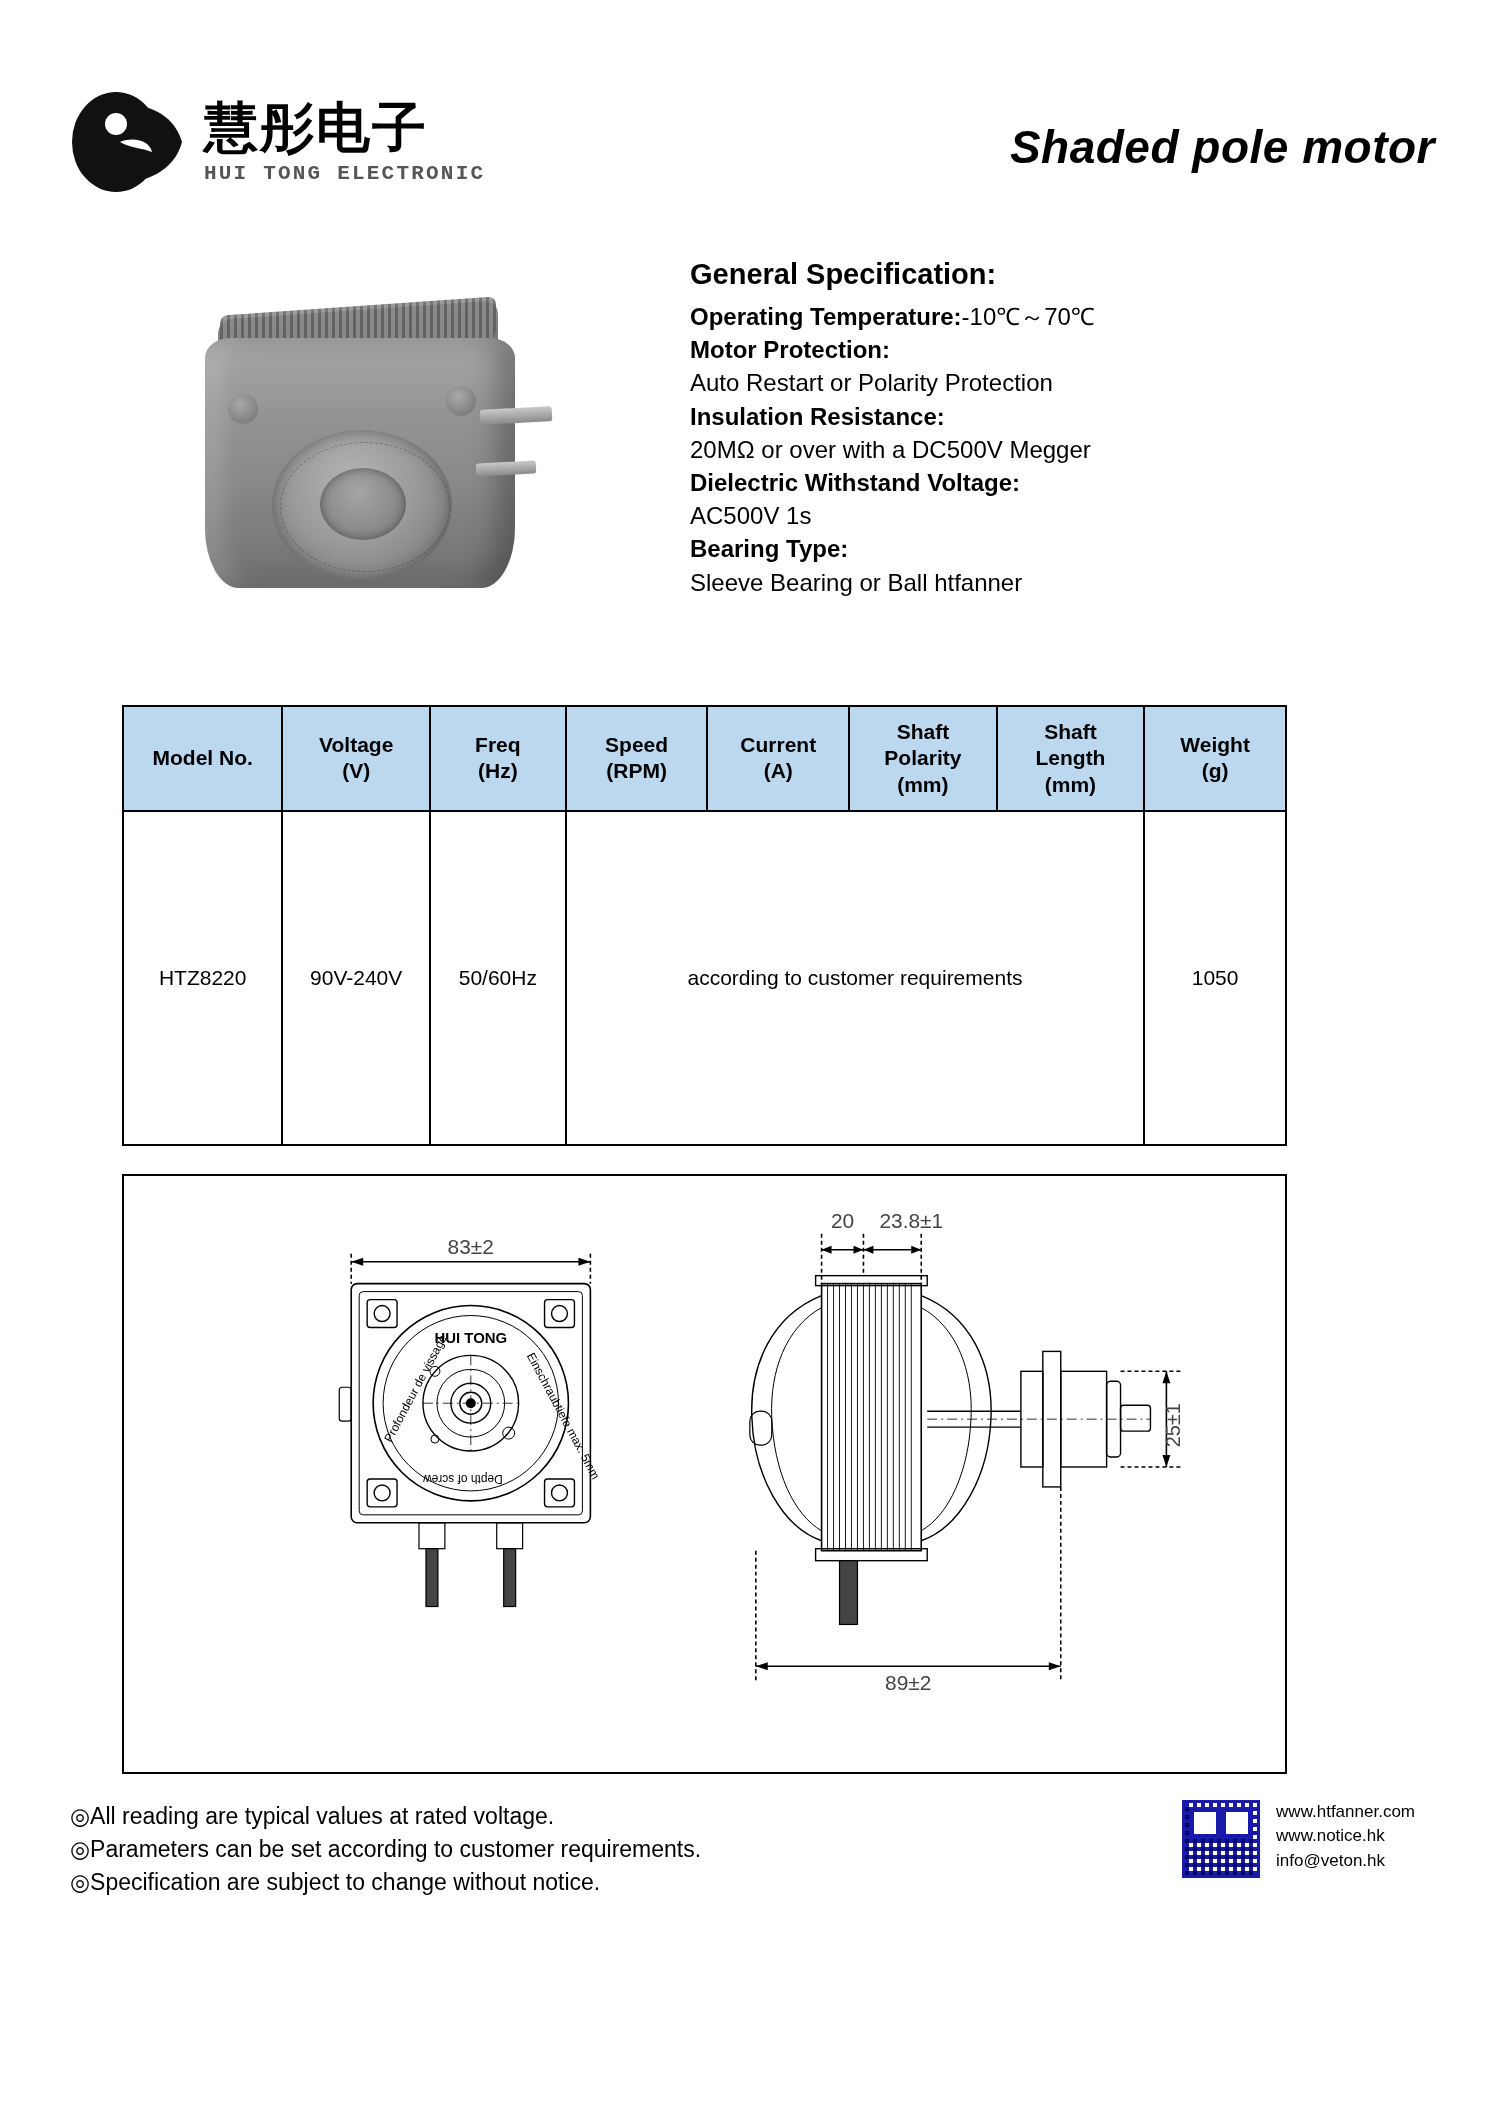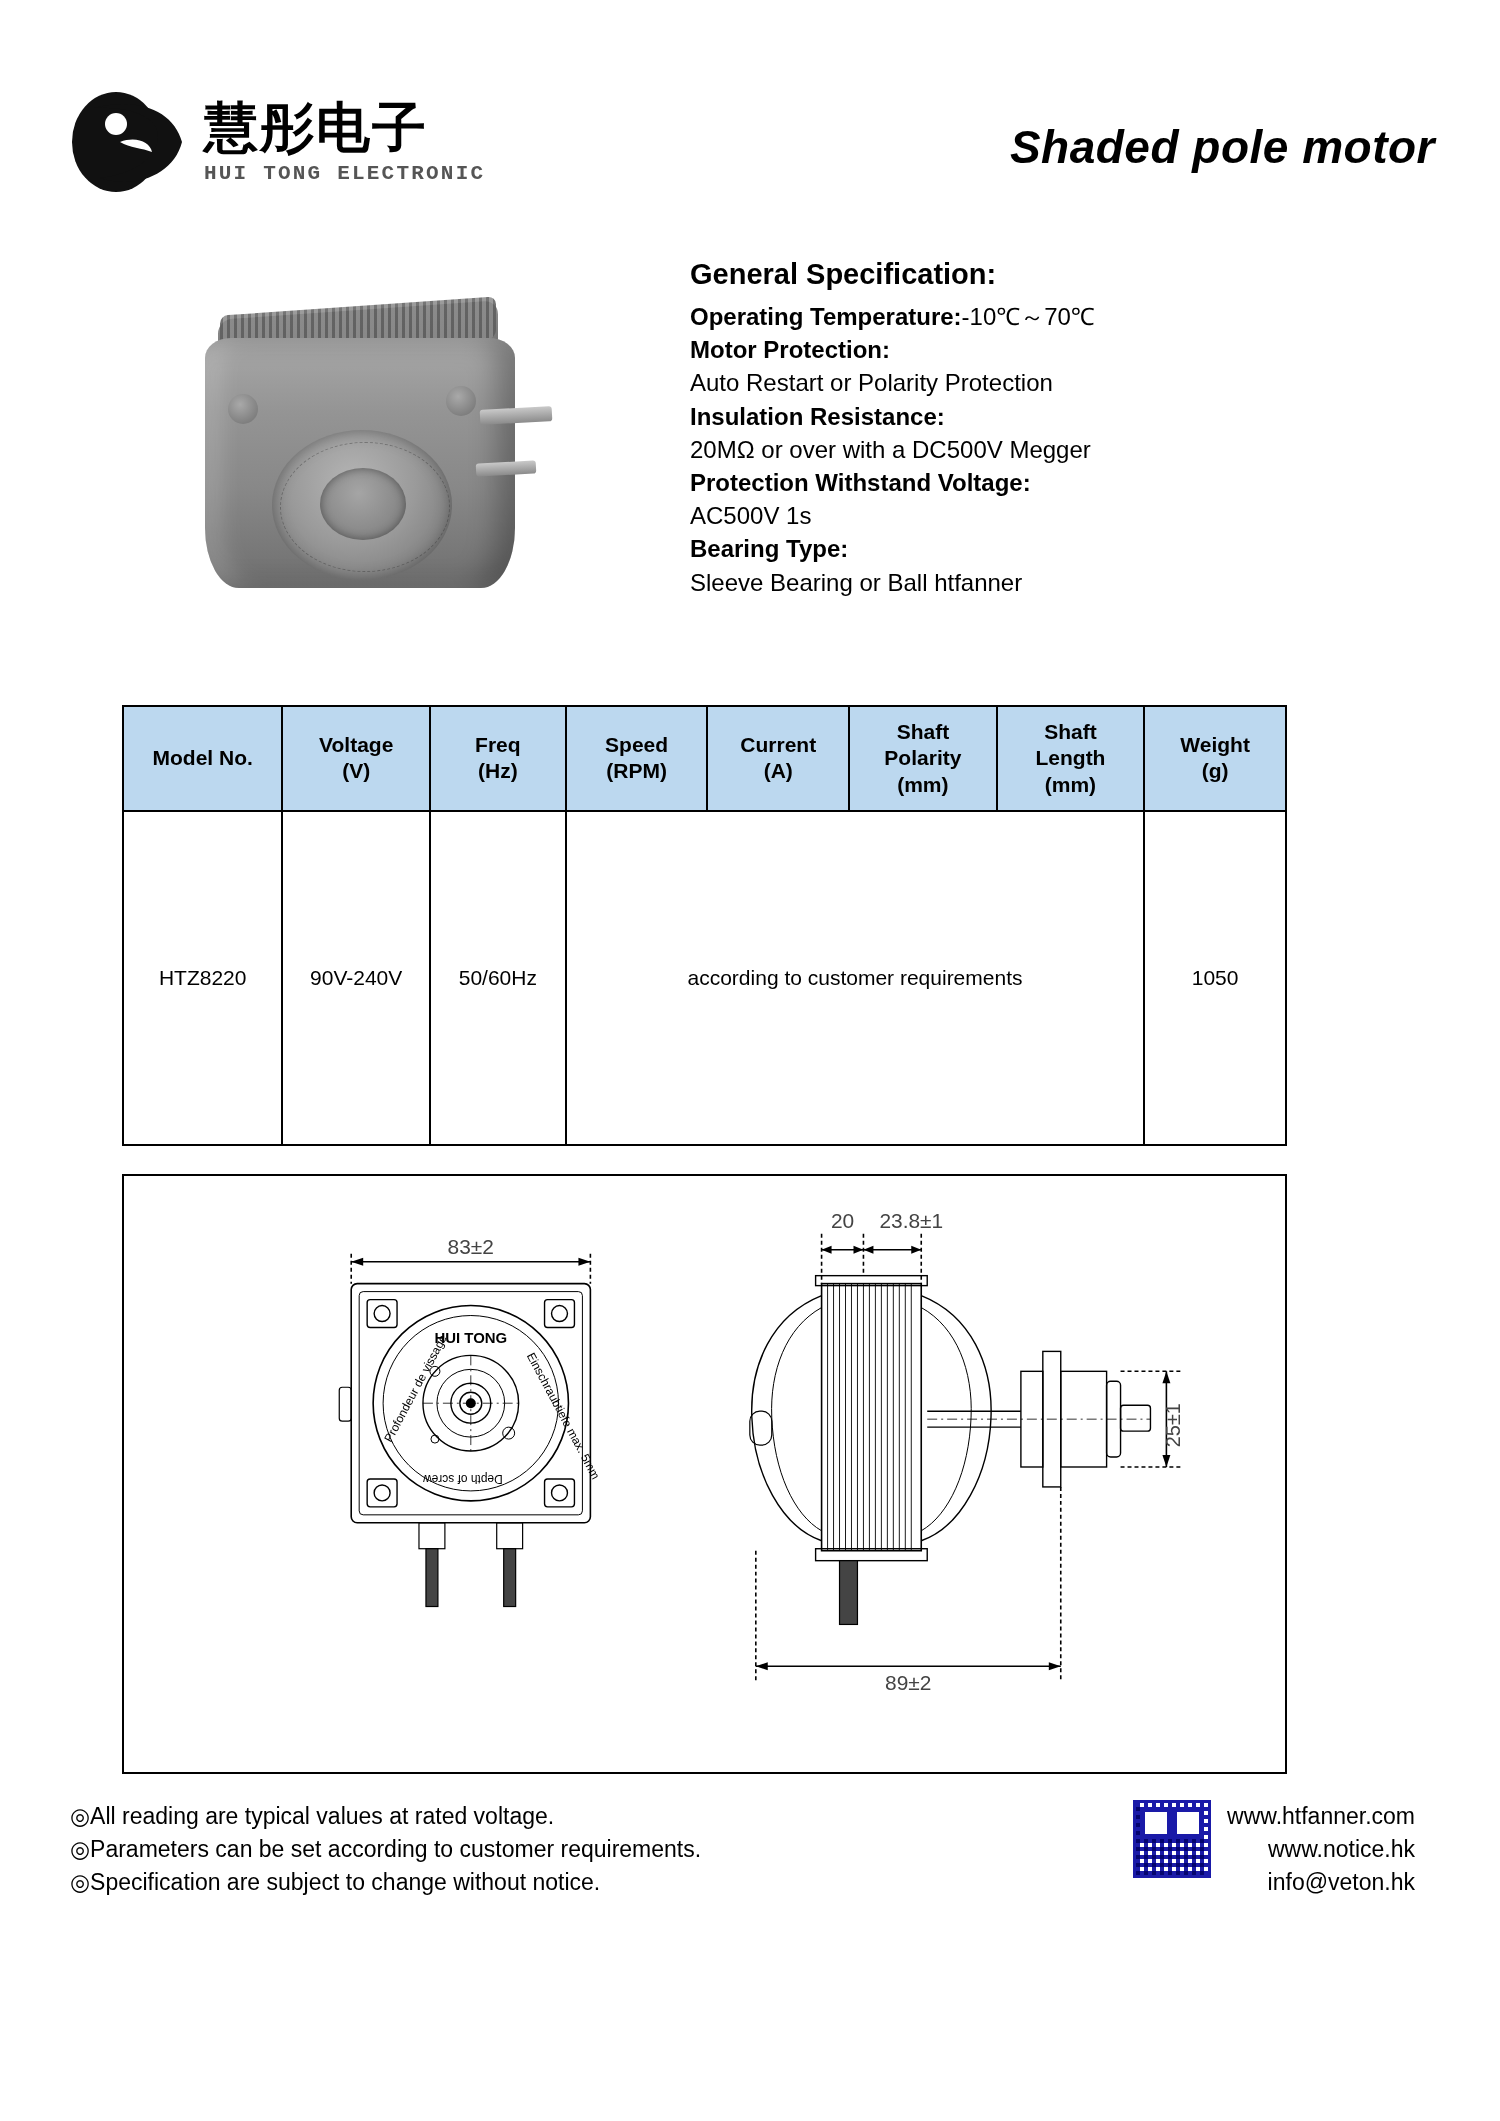--- a/index.html
+++ b/index.html
@@ -240,21 +240,21 @@
   }
   .qr::before, .qr::after {
     content: "";
     position: absolute;
     width: 22px; height: 22px;
     border: 5px solid #1a1aa8;
     background: #fff;
   }
   .qr::before { left: 4px; top: 4px; }
   .qr::after { right: 4px; top: 4px; }
-  .contact-lines { font-size: 23px; line-height: 1.45; text-align: right; }
+  .contact-lines { font-size: 17px; line-height: 1.45; }
   .contact-lines div { white-space: nowrap; }
 </style>
 </head>
 <body>
 
 <div class="page">
 
   <div class="header">
     <div class="logo-block">
       <div class="logo-mark">
@@ -301,21 +301,21 @@
         <b>Motor Protection:</b>
       </div>
       <div class="spec-line">Auto Restart or Polarity Protection</div>
 
       <div class="spec-line">
         <b>Insulation Resistance:</b>
       </div>
       <div class="spec-line">20MΩ or over with a DC500V Megger</div>
 
       <div class="spec-line">
-        <b>Protection Withstand Voltage:</b>
+        <b>Dielectric Withstand Voltage:</b>
       </div>
       <div class="spec-line">AC500V 1s</div>
 
       <div class="spec-line">
         <b>Bearing Type:</b>
       </div>
       <div class="spec-line">Sleeve Bearing or Ball htfanner</div>
     </div>
   </div>
 

